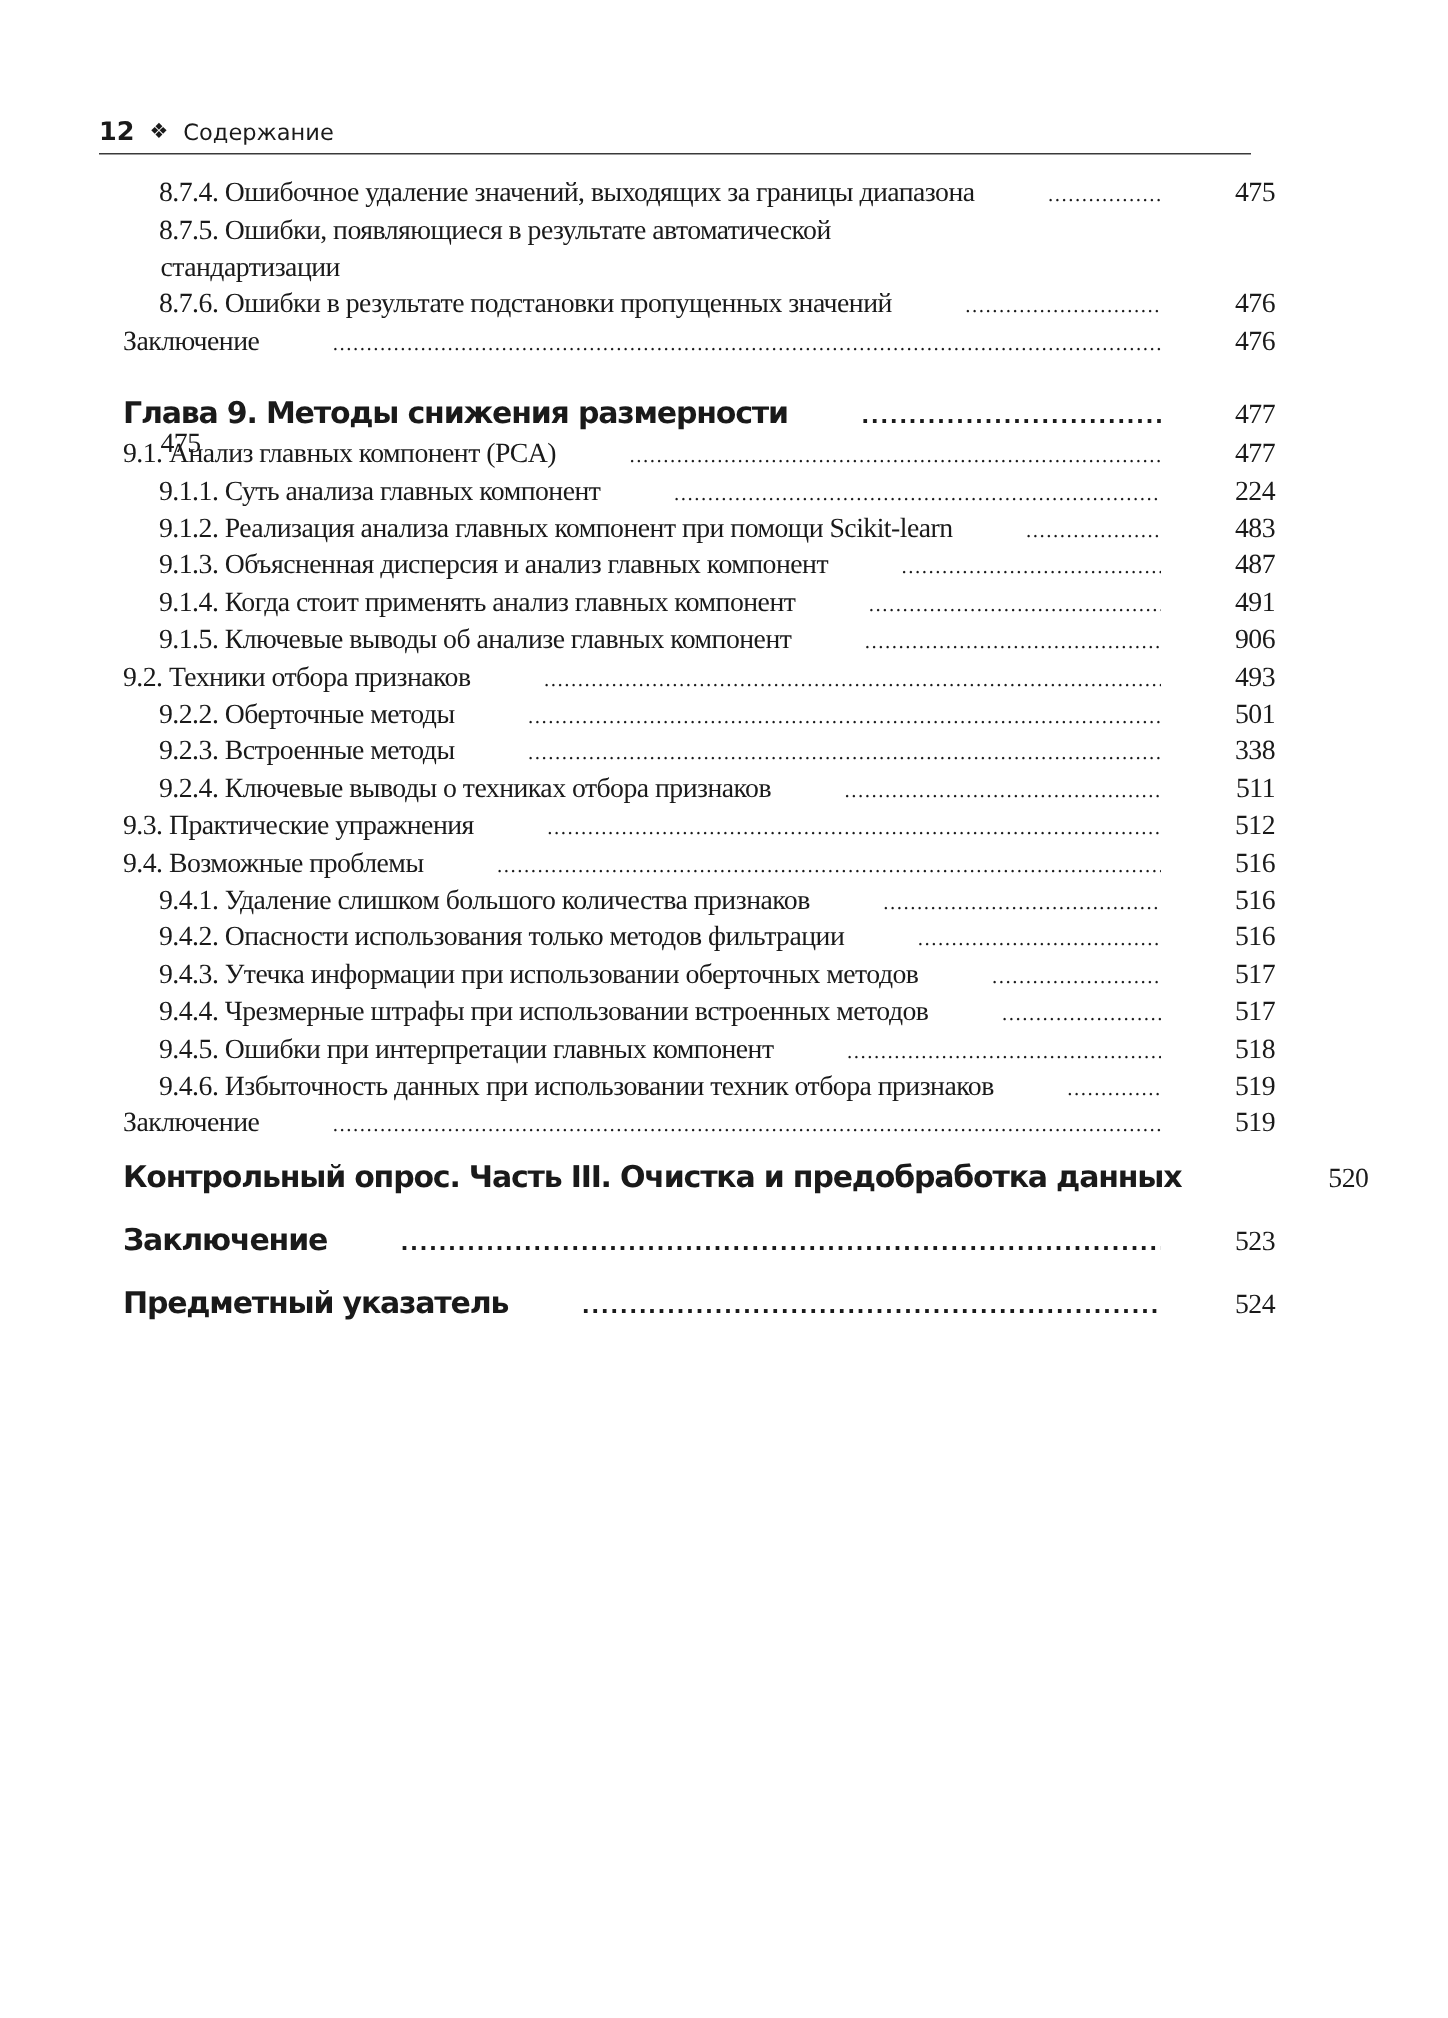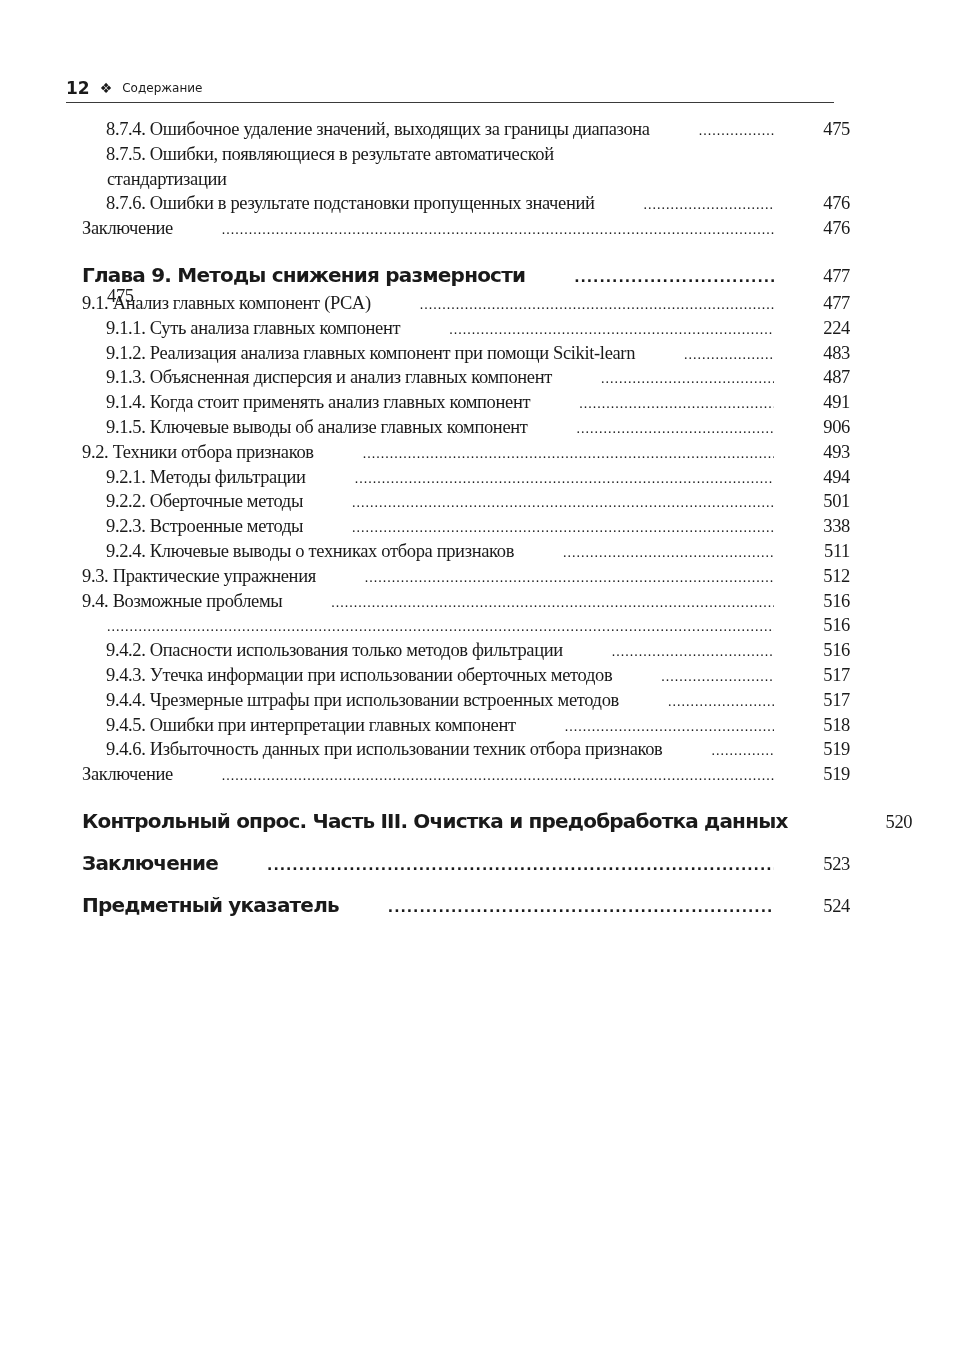--- a/index.html
+++ b/index.html
@@ -1,20 +1,20 @@
 <!DOCTYPE html>
 <html><head>
   <meta charset="utf-8">
   <style>
     html, body { margin: 0; padding: 0; background: #ffffff; }
     body { width: 965px; height: 1345px; position: relative; overflow: hidden; color: #1a1a1a; }
     .header { position: absolute; left: 66px; top: 62px; width: 768px; height: 28px; border-bottom: 1px solid #3a3a3a; display: flex; align-items: center; font-family: "DejaVu Sans", sans-serif; margin-top: 12px; }
     .header .pnum { font-weight: bold; font-size: 17px; margin-right: 10px; }
     .header .orn { font-size: 14px; margin-right: 10px; }
-    .header .sect { font-size: 12px; }
+    .header .sect { font-size: 15px; }
     .toc { position: absolute; left: 82px; top: 119px; width: 768px; font-family: "Liberation Serif", serif; }
     .row { display: flex; align-items: baseline; height: 24.8px; font-size: 18.5px; letter-spacing: -0.35px; gap: 48px; }
     .row .t { white-space: nowrap; }
     .row .dots { flex: 1; overflow: hidden; white-space: nowrap; margin: 0 1px; font-size: 14px; letter-spacing: 1px; }
     .row .dots::after { content: "................................................................................................................................................................................................................................................................................................................................................................................................"; }
     .row .p { white-space: nowrap; }
     .row.l2 { padding-left: 24px; }
     .row.wrap { padding-left: 24px; flex-direction: column; }
     .row.chapter { font-family: "DejaVu Sans", sans-serif; font-weight: bold; font-size: 20px; letter-spacing: -0.8px; height: 30px; margin-top: 20px; }
     .row.chapter .p { font-family: "Liberation Serif", serif; font-weight: normal; font-size: 18.5px; letter-spacing: -0.35px; }
@@ -92,25 +92,20 @@
         <span class="t">9.1.5. Ключевые выводы об анализе главных компонент</span>
         <span class="dots"></span>
         <span class="p">906</span>
       </div>
       <div class="row">
         <span class="t">9.2. Техники отбора признаков</span>
         <span class="dots"></span>
         <span class="p">493</span>
       </div>
       <div class="row l2">
-        <span class="t">9.2.1. Методы фильтрации</span>
-        <span class="dots"></span>
-        <span class="p">494</span>
-      </div>
-      <div class="row l2">
         <span class="t">9.2.2. Оберточные методы</span>
         <span class="dots"></span>
         <span class="p">501</span>
       </div>
       <div class="row l2">
         <span class="t">9.2.3. Встроенные методы</span>
         <span class="dots"></span>
         <span class="p">338</span>
       </div>
       <div class="row l2">
@@ -122,20 +117,21 @@
         <span class="t">9.3. Практические упражнения</span>
         <span class="dots"></span>
         <span class="p">512</span>
       </div>
       <div class="row">
         <span class="t">9.4. Возможные проблемы</span>
         <span class="dots"></span>
         <span class="p">516</span>
       </div>
       <div class="row l2">
+        <span class="t">9.4.1. Удаление слишком большого количества признаков</span>
         <span class="dots"></span>
         <span class="p">516</span>
       </div>
       <div class="row l2">
         <span class="t">9.4.2. Опасности использования только методов фильтрации</span>
         <span class="dots"></span>
         <span class="p">516</span>
       </div>
       <div class="row l2">
         <span class="t">9.4.3. Утечка информации при использовании оберточных методов</span>
@@ -158,21 +154,21 @@
         <span class="p">519</span>
       </div>
       <div class="row">
         <span class="t">Заключение</span>
         <span class="dots"></span>
         <span class="p">519</span>
       </div>
     </div>
 
   <div id="majors">
-      <div class="row major" style="margin-top: 20px;">
+      <div class="row major" style="margin-top: 8px;">
         <span class="t">Контрольный опрос. Часть III. Очистка и предобработка данных</span>
         <span class="dots"></span>
         <span class="p">520</span>
       </div>
       <div class="row major">
         <span class="t">Заключение</span>
         <span class="dots"></span>
         <span class="p">523</span>
       </div>
       <div class="row major">

